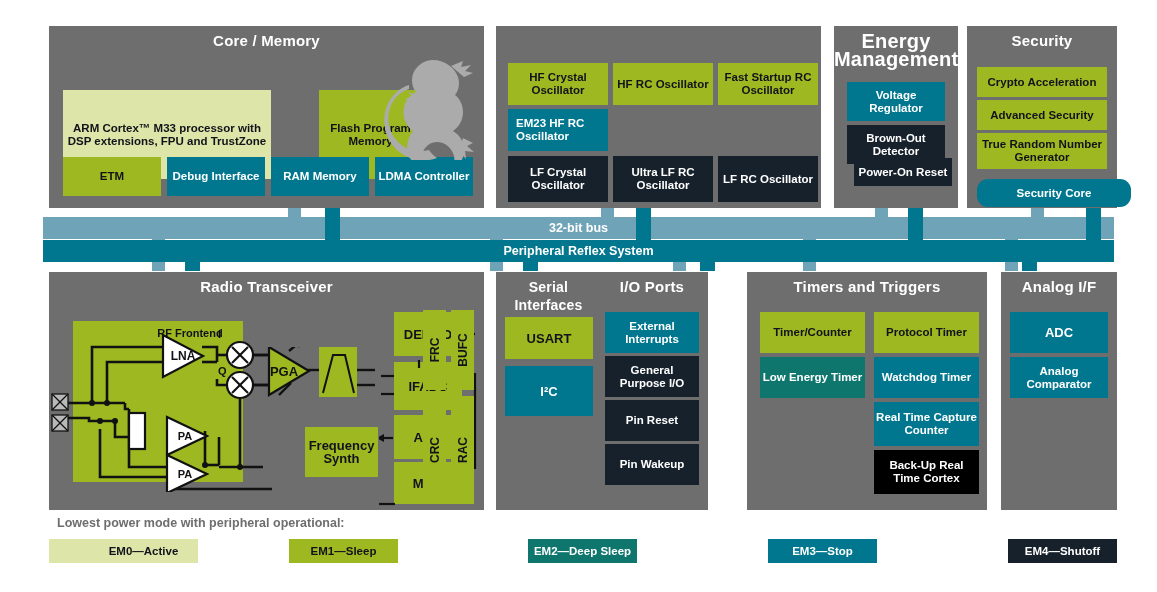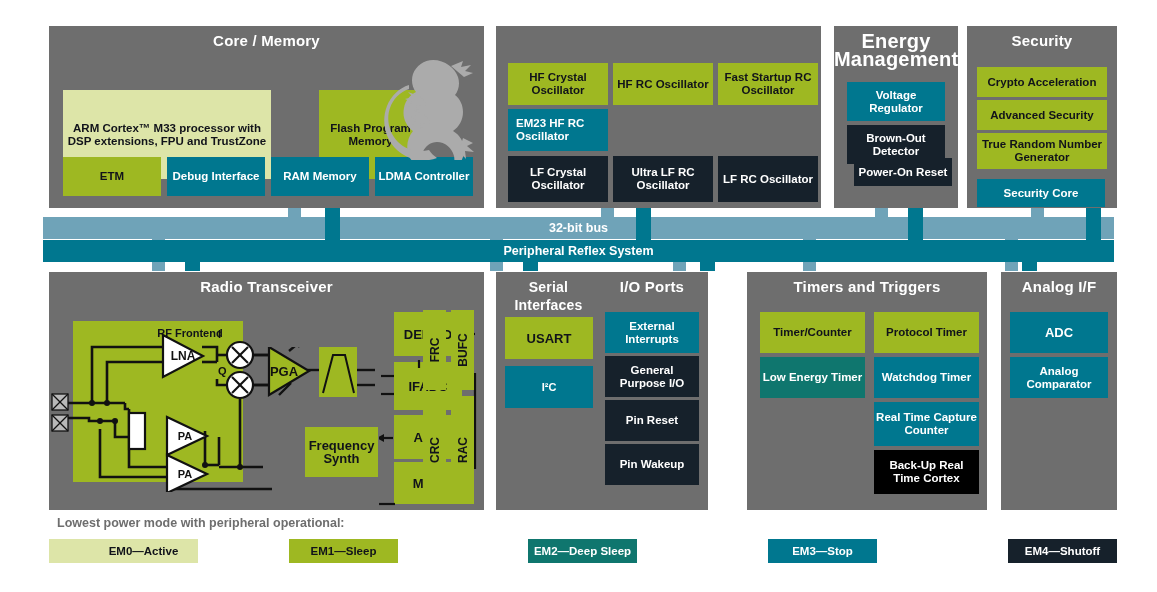--- a/index.html
+++ b/index.html
@@ -90,21 +90,21 @@
   <div class="blk em3" style="left:13px;top:56px;width:98px;height:39px;">Voltage Regulator</div>
   <div class="blk em4" style="left:13px;top:99px;width:98px;height:39px;">Brown-Out Detector</div>
   <div class="blk em4" style="left:13px;top:132px;width:98px;height:28px;margin-left:7px;">Power-On Reset</div>
 </div>
 
 <div class="panel" style="left:967px;top:26px;width:150px;height:182px;">
   <div class="panel-title">Security</div>
   <div class="blk em1" style="left:10px;top:41px;width:130px;height:30px;">Crypto Acceleration</div>
   <div class="blk em1" style="left:10px;top:74px;width:130px;height:30px;">Advanced Security</div>
   <div class="blk em1" style="left:10px;top:107px;width:130px;height:36px;">True Random Number Generator</div>
-  <div class="blk em3" style="left:10px;top:153px;width:128px;height:28px;">Security Core</div>
+  <div class="blk em3" style="left:10px;top:153px;width:154px;height:28px;border-radius:11px;">Security Core</div>
 </div>
 
 <div class="stub-l" style="left:288px;top:208px;width:13px;height:9px;"></div>
 <div class="stub-d" style="left:325px;top:208px;width:15px;height:9px;"></div>
 <div class="stub-l" style="left:601px;top:208px;width:13px;height:9px;"></div>
 <div class="stub-d" style="left:636px;top:208px;width:15px;height:9px;"></div>
 <div class="stub-l" style="left:875px;top:208px;width:13px;height:9px;"></div>
 <div class="stub-d" style="left:908px;top:208px;width:15px;height:9px;"></div>
 <div class="stub-l" style="left:1031px;top:208px;width:13px;height:9px;"></div>
 <div class="stub-d" style="left:1086px;top:208px;width:15px;height:9px;"></div>
@@ -267,21 +267,21 @@
     <span>CRC</span>
   </div>
   <div class="vblk" style="left:402px;top:124px;width:23px;height:108px;">
     <span>RAC</span>
   </div>
 </div>
 
 <div class="panel" style="left:496px;top:272px;width:105px;height:238px;">
   <div class="panel-title" style="font-size:14px;">Serial Interfaces</div>
   <div class="blk em1" style="left:9px;top:45px;width:88px;height:42px;font-size:13px;">USART</div>
-  <div class="blk em3" style="left:9px;top:94px;width:88px;height:42px;font-size:11px;">I²C</div>
+  <div class="blk em3" style="left:9px;top:94px;width:88px;height:50px;font-size:13px;">I²C</div>
 </div>
 
 <div class="panel" style="left:596px;top:272px;width:112px;height:238px;">
   <div class="panel-title">I/O Ports</div>
   <div class="blk em3" style="left:9px;top:40px;width:94px;height:41px;">External Interrupts</div>
   <div class="blk em4" style="left:9px;top:84px;width:94px;height:41px;">General Purpose I/O</div>
   <div class="blk em4" style="left:9px;top:128px;width:94px;height:41px;">Pin Reset</div>
   <div class="blk em4" style="left:9px;top:172px;width:94px;height:41px;">Pin Wakeup</div>
 </div>
 

